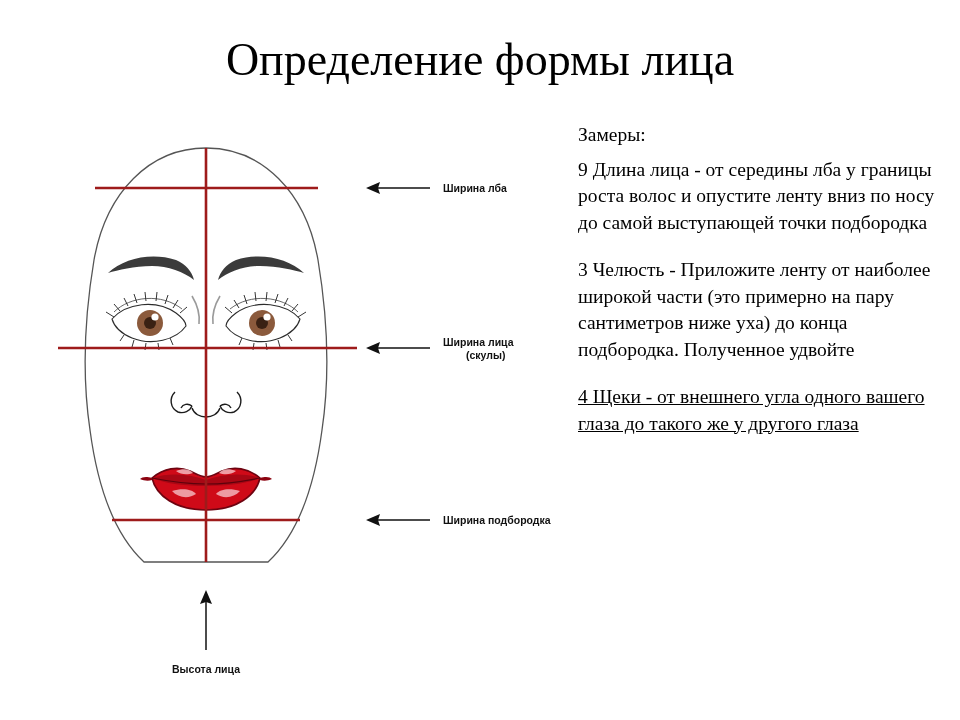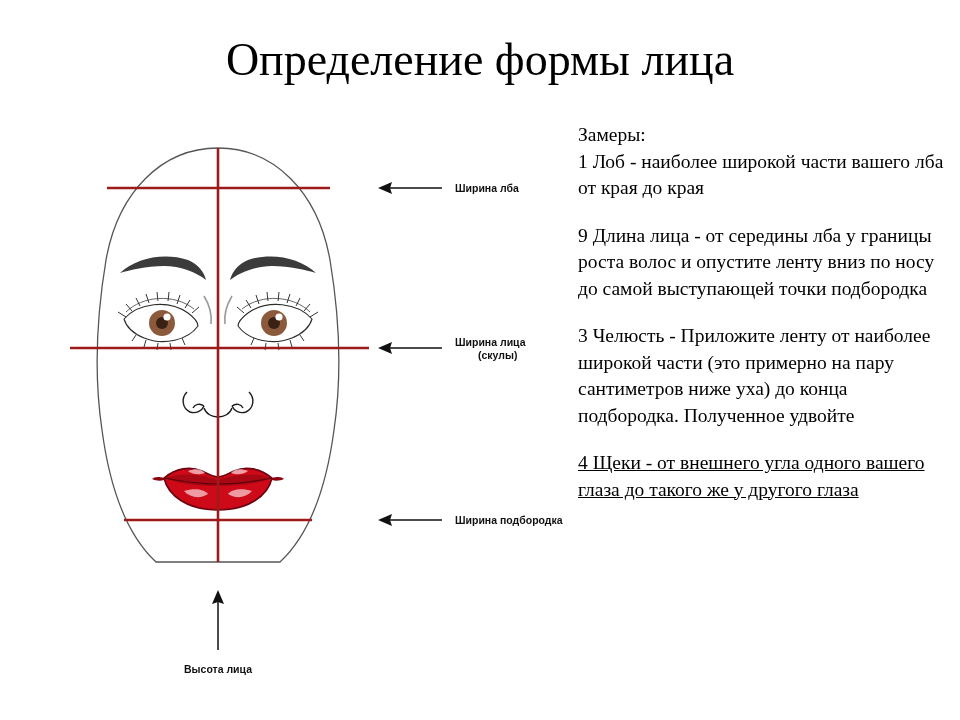--- a/index.html
+++ b/index.html
@@ -35,21 +35,21 @@
     line-height: 52px;
     font-weight: 400;
     letter-spacing: 0px;
     color: #000000;
     white-space: nowrap;
   }
 
   
   #diagram {
     position: absolute;
-    left: 12px;
+    left: 0;
     top: 100px;
     width: 570px;
     height: 600px;
   }
   #diagram svg {
     display: block;
   }
 
   
   #text-column {
@@ -64,21 +64,21 @@
   }
   #text-column .para {
     margin: 0 0 21px 0;
     white-space: pre-line;
   }
   #text-column .para:last-child {
     margin-bottom: 0;
     text-decoration: underline;
   }
   #text-column .heading {
-    margin-bottom: 0;
+    margin-bottom: 8px;
   }
 </style>
 </head>
 <body>
 
 <div id="page">
 
   <div id="title">Определение формы лица</div>
 
   <div id="diagram">
@@ -231,19 +231,18 @@
           <polygon points="206,490 200,504 206,502 212,504" fill="#111111"></polygon>
           <text x="206" y="573" text-anchor="middle" font-family="Liberation Sans, DejaVu Sans, sans-serif" font-size="10.5" font-weight="bold" fill="#111111">Высота лица</text>
         </g>
 
       </g>
     </svg>
   </div>
 
   <div id="text-column">
     <div class="para heading">Замеры:</div>
-    <div class="para">1 Лоб - наиболее широкой части вашего лба от края до края</div>
     <div class="para">9 Длина лица - от середины лба у границы роста волос и опустите ленту вниз по носу до самой выступающей точки подбородка</div>
     <div class="para">3 Челюсть - Приложите ленту от наиболее широкой части (это примерно на пару сантиметров ниже уха) до конца подбородка. Полученное удвойте</div>
     <div class="para">4 Щеки - от внешнего угла одного вашего глаза до такого же у другого глаза</div>
   </div>
 
 </div>
 
 </body></html>

